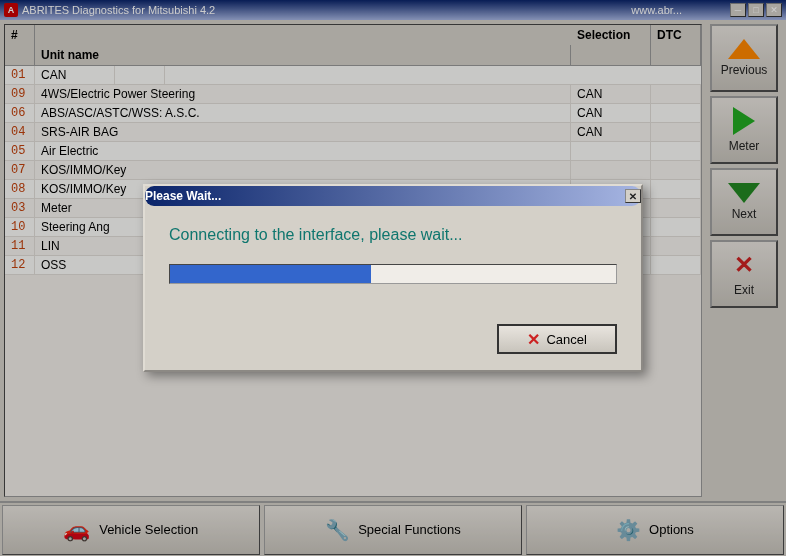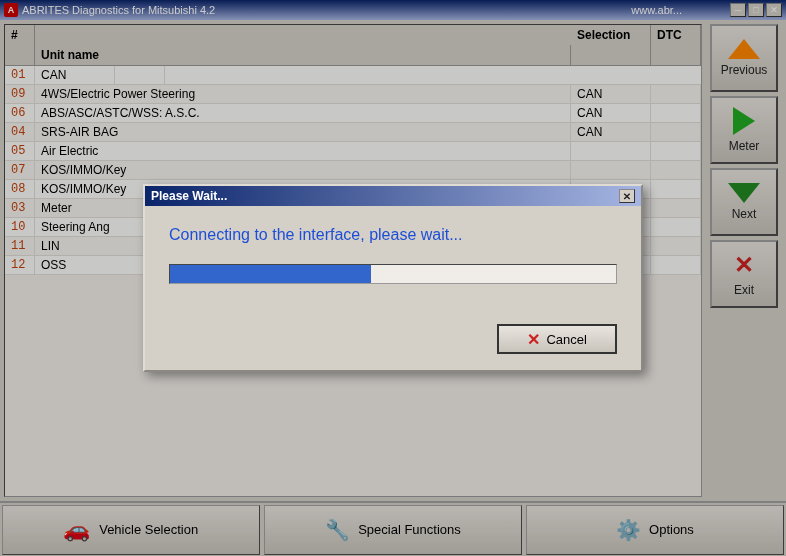--- a/index.html
+++ b/index.html
@@ -198,44 +198,45 @@
     }
     .modal-dialog {
       width: 500px;
       background: #d4d0c8;
       border: 2px outset #e0dcd4;
       box-shadow: 4px 4px 10px rgba(0,0,0,0.4);
     }
     .modal-title-bar {
       background: linear-gradient(to right, #0a246a, #a6b5e2);
       color: white;
-      padding: 3px 6px;
+      padding: 3px 0;
       display: flex;
       justify-content: space-between;
       align-items: center;
       font-size: 12px;
       font-weight: bold;
+      border-radius: 9px;
     }
     .modal-close-btn {
       width: 16px; height: 14px;
       background: #d4d0c8;
       border: 1px outset #888;
       color: #222;
       font-size: 10px;
       font-weight: bold;
       display: flex; align-items: center; justify-content: center;
       cursor: pointer;
     }
     .modal-body {
       padding: 20px 24px;
     }
     .modal-message {
       font-size: 16px;
       margin-bottom: 20px;
-      color: #1d4ed8;
+      color: #0f766e;
     }
     .progress-container {
       width: 100%;
       height: 20px;
       background: #f0ede8;
       border: 1px inset #999;
       margin-bottom: 20px;
     }
     .progress-bar {
       height: 100%;

